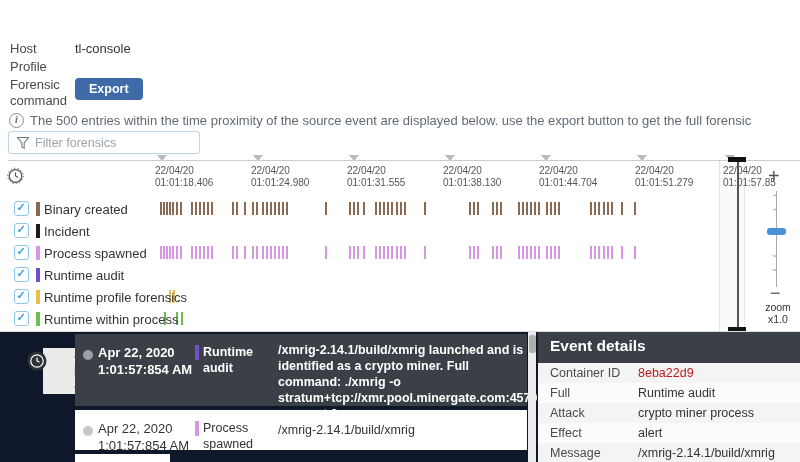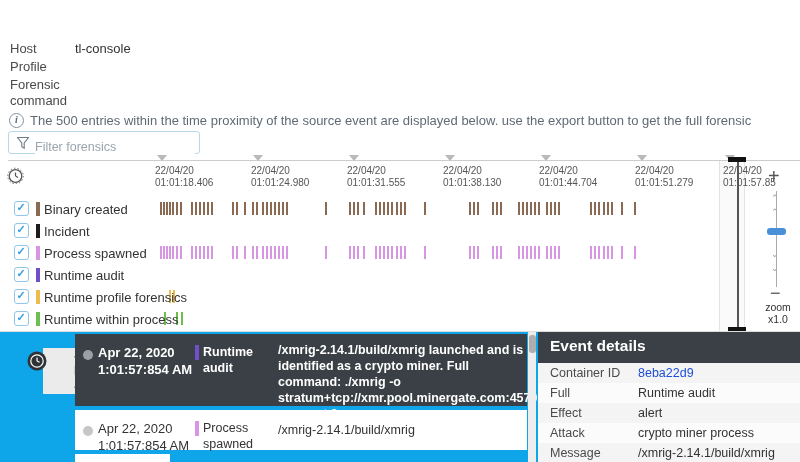--- a/index.html
+++ b/index.html
@@ -17,21 +17,21 @@
     border:none; border-radius:4px; padding:4px 14px; cursor:pointer; font-family:"Liberation Sans",sans-serif; }
 
   
   .info-icon { position:absolute; left:9px; top:113px; width:15px; height:15px; border:1.5px solid #84919e; border-radius:50%;
     color:#5d6a77; font-size:10px; font-weight:bold; font-style:italic; text-align:center; line-height:12px; font-family:"Liberation Serif",serif; }
   .banner-text { position:absolute; left:30px; top:113px; width:740px; font-size:13px; color:#5f6a75; }
 
   
   .filter-box { position:absolute; left:8px; top:131px; width:192px; height:23px; border:1px solid #b9d7ea; border-radius:3px; background:#fff; }
   .funnel { position:absolute; left:8px; top:5px; width:12px; height:12px; }
-  .filter-input { position:absolute; left:26px; top:1px; width:160px; height:28px; border:none; outline:none;
+  .filter-input { position:absolute; left:26px; top:1px; width:160px; height:19px; border:none; outline:none;
     font-size:12.5px; color:#333; font-family:"Liberation Sans",sans-serif; }
   .filter-input::placeholder { color:#9aa5ae; }
 
   
   .timeline { position:absolute; left:0; top:0; width:800px; height:332px; }
   .axis-line { position:absolute; left:8px; top:160px; width:792px; height:1px; background:#cccccc; }
   .axis-tri { position:absolute; top:155px; width:0; height:0; border-left:5px solid transparent; border-right:5px solid transparent; border-top:6px solid #b9b9b9; }
   .axis-label { position:absolute; top:165px; font-size:10px; line-height:12px; color:#555; white-space:nowrap; }
   .duration { position:absolute; left:28px; top:169px; font-size:13.5px; color:#222; }
   .clock-o { position:absolute; left:7px; top:167px; }
@@ -49,21 +49,21 @@
   
   .zoomctl { position:absolute; left:758px; top:165px; width:42px; height:165px; }
   .z-plus { position:absolute; left:10px; top:0px; font-size:20px; color:#555; cursor:pointer; }
   .z-minus { position:absolute; left:12px; top:118px; font-size:18px; color:#555; cursor:pointer; }
   .z-track { position:absolute; left:18px; top:26px; width:1px; height:96px; background:#aaa; }
   .z-chev { position:absolute; left:13px; font-size:9px; color:#999; cursor:pointer; }
   .z-handle { position:absolute; left:9px; top:63px; width:19px; height:7px; background:#4a90d9; border-radius:3px; cursor:grab; }
   .z-label { position:absolute; left:0px; top:136px; width:40px; text-align:center; font-size:10.5px; color:#333; line-height:12px; }
 
   
-  .events-pane { position:absolute; left:0; top:332px; width:538px; height:130px; background:#0ea5e9; overflow:hidden; }
+  .events-pane { position:absolute; left:0; top:332px; width:538px; height:130px; background:#0f172a; overflow:hidden; }
   .timeago-box { position:absolute; left:43px; top:16px; width:55px; height:46px; background:#ebebeb; }
   .timeago-text { position:absolute; left:31px; top:2px; font-size:12.5px; color:#333; line-height:14px; }
   .clock-dark { position:absolute; left:-17px; top:2px; }
   .ev-row { position:absolute; left:75px; width:452px; cursor:pointer; }
   .ev-row.selected { background:#3a4045; color:#fff; font-weight:bold; }
   .ev-row.normal { background:#ffffff; color:#333; }
   .ev-dot { position:absolute; left:8px; top:16px; width:10px; height:10px; border-radius:50%; background:#c6c6c6; }
   .ev-row.selected .ev-dot { background:#9aa0a6; }
   .ev-when { position:absolute; left:23px; top:10px; font-size:13px; line-height:17px; width:95px; }
   .ev-type { position:absolute; left:120px; top:10px; width:85px; font-size:12.5px; line-height:16px; padding-left:8px; }
@@ -75,32 +75,33 @@
 
   
   .details-pane { position:absolute; left:538px; top:332px; width:262px; height:130px; background:#fbfbfb; overflow:hidden; }
   .details-header { position:absolute; left:0; top:0; width:262px; height:31px; background:#3a4045; }
   .details-title { position:absolute; left:12px; top:5px; color:#fff; font-size:15.5px; font-weight:bold; }
   .details-body { position:absolute; left:0; top:31px; width:262px; }
   .df-row { display:flex; padding:2.5px 0 2.5px 12px; font-size:12.5px; }
   .df-row:nth-child(odd) { background:#f4f4f4; }
   .df-label { width:88px; color:#4a4a4a; flex:none; }
   .df-value { width:158px; color:#333; line-height:15px; }
-  .df-value.link { color:#1d4ed8; cursor:pointer; }
+  .df-value.link { color:#b91c1c; cursor:pointer; }
 </style>
 </head>
 <body>
 
 <div class="app">
 
 
   <div class="meta-label" style="top:41px">Host</div>
   <div class="meta-value" style="top:41px">tl-console</div>
   <div class="meta-label" style="top:59px">Profile</div>
   <div class="meta-label" style="top:77px">Forensic command</div>
+  <button class="export-btn">Export</button>
 
   <div class="info-icon">i</div>
   <div class="banner-text">The 500 entries within the time proximity of the source event are displayed below. use the export button to get the full forensic data set.</div>
 
   <div class="filter-box">
     <svg class="funnel" viewBox="0 0 12 12">
       <path d="M0.5,0.5 h11 L7.2,6 v5.2 L4.8,9.8 V6 Z" fill="none" stroke="#6f7a84" stroke-width="1.1"></path>
     </svg>
     <input class="filter-input" type="text" placeholder="Filter forensics" style="">
   </div>
@@ -392,26 +393,26 @@
     <div class="details-body" id="details-body">
         <div class="df-row">
           <div class="df-label">Container ID</div>
           <div class="df-value link">8eba22d9</div>
         </div>
         <div class="df-row">
           <div class="df-label">Full</div>
           <div class="df-value">Runtime audit</div>
         </div>
         <div class="df-row">
+          <div class="df-label">Attack</div>
+          <div class="df-value">crypto miner process</div>
+        </div>
+        <div class="df-row">
           <div class="df-label">Effect</div>
           <div class="df-value">alert</div>
-        </div>
-        <div class="df-row">
-          <div class="df-label">Attack</div>
-          <div class="df-value">crypto miner process</div>
         </div>
         <div class="df-row">
           <div class="df-label">Message</div>
           <div class="df-value">/xmrig-2.14.1/build/xmrig launched and is identified as a crypto miner.</div>
         </div>
       </div>
   </div>
 
 </div>
 

